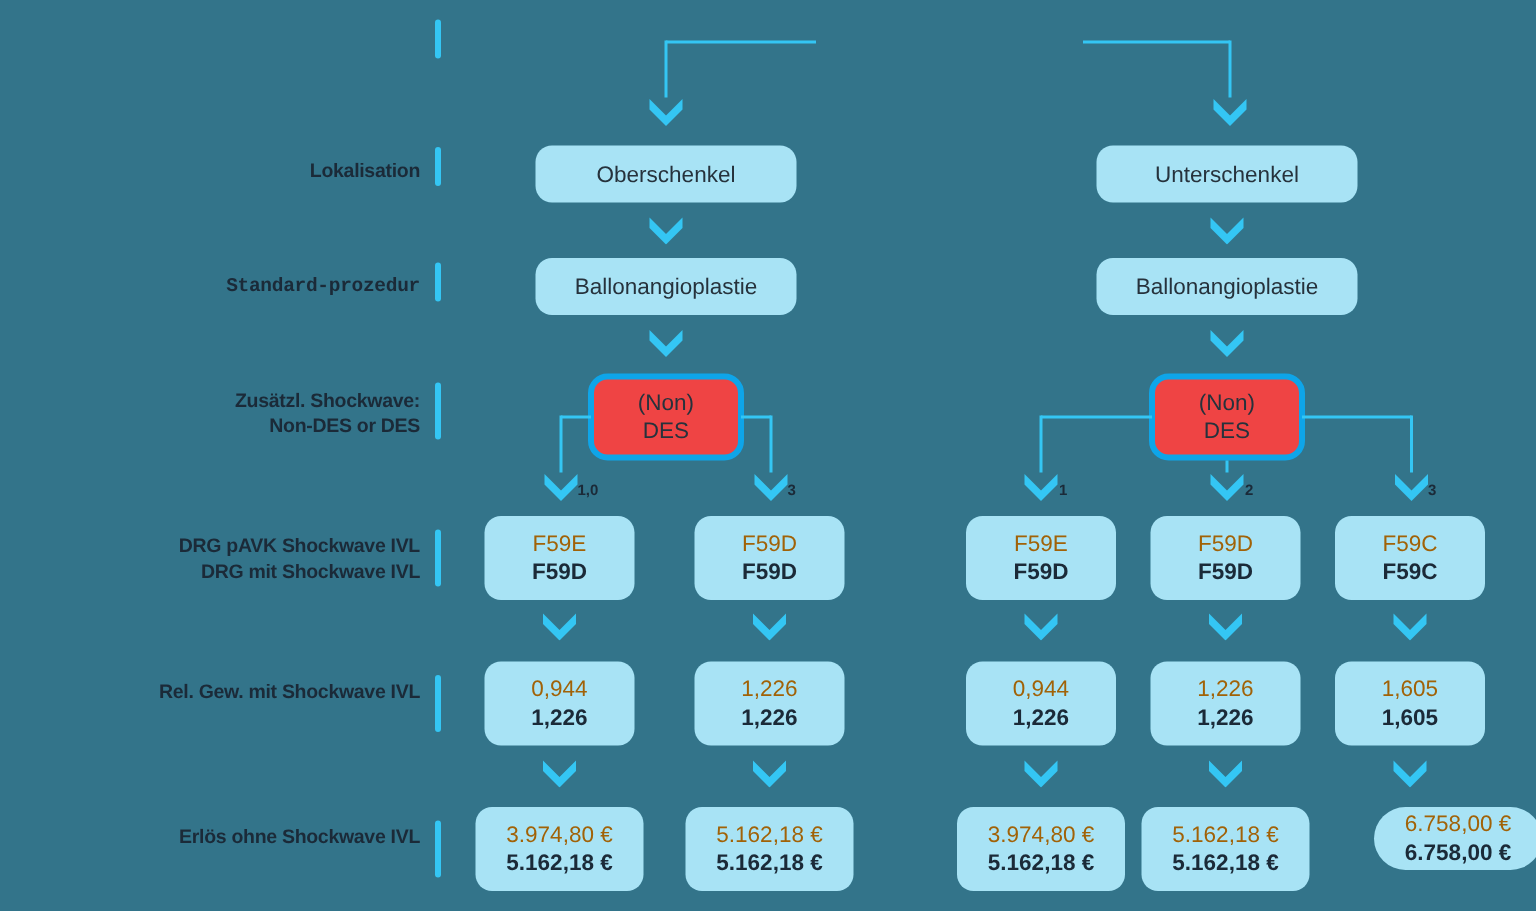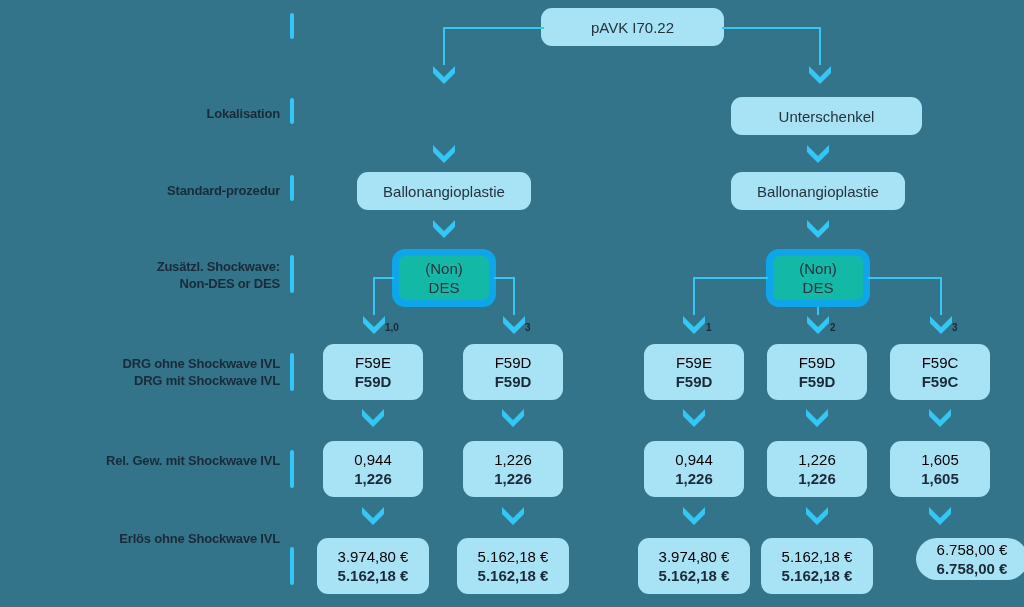--- a/index.html
+++ b/index.html
@@ -41,25 +41,25 @@
     color: #26323c;
     display: flex;
     flex-direction: column;
     align-items: center;
     justify-content: center;
     font-size: 15px;
     line-height: 19px;
     text-align: center;
   }
   .node.white {
-    background: #14b8a6;
-    border: 7px solid #0ea5e9;
+    background: #ef4444;
+    border: 4px solid #0ea5e9;
     border-radius: 13px;
   }
-  .node .top { color: #000000; font-weight: normal; }
+  .node .top { color: #a16207; font-weight: normal; }
   .node .bot { color: #1b2a38; font-weight: bold; }
   .node .plain { color: #26323c; }
 
   
   .vline { position: absolute; width: 2px; background: #34c6f4; }
   .hline { position: absolute; height: 2px; background: #34c6f4; }
 
   .chev {
     position: absolute;
     width: 26px; height: 20px;
@@ -79,68 +79,68 @@
 
 <div id="canvas">
 
   <div class="label-bar" style="top:13px;height:26px;"></div>
 
   <div class="row-label" style="top:105px;">
     <span>Lokalisation</span>
   </div>
   <div class="label-bar" style="top:98px;height:26px;"></div>
 
-  <div class="row-label" style="top:182px;">
+  <div class="row-label" style="top:182px;font-family:Liberation Mono, monospace;">
     <span>Standard-prozedur</span>
   </div>
   <div class="label-bar" style="top:175px;height:26px;"></div>
 
   <div class="row-label" style="top:258px;">
     <span>Zusätzl. Shockwave:</span>
     <span class="l2">Non-DES or DES</span>
   </div>
   <div class="label-bar" style="top:255px;height:38px;"></div>
 
   <div class="row-label" style="top:355px;">
-    <span>DRG ohne Shockwave IVL</span>
+    <span>DRG pAVK Shockwave IVL</span>
     <span class="l2">DRG mit Shockwave IVL</span>
   </div>
   <div class="label-bar" style="top:353px;height:38px;"></div>
 
   <div class="row-label" style="top:452px;">
     <span class="l2">Rel. Gew. mit Shockwave IVL</span>
   </div>
   <div class="label-bar" style="top:450px;height:38px;"></div>
 
-  <div class="row-label" style="top:530px;">
+  <div class="row-label" style="top:549px;">
     <span>Erlös ohne Shockwave IVL</span>
   </div>
   <div class="label-bar" style="top:547px;height:38px;"></div>
 
-  <div class="node" style="left:541px;top:8px;width:183px;height:38px;">
-    <span class="plain">pAVK I70.22</span>
-  </div>
 
   <div class="hline" style="left:444px;top:27px;width:100px;"></div>
   <div class="hline" style="left:722px;top:27px;width:98px;"></div>
   <div class="vline" style="left:443px;top:27px;height:38px;"></div>
   <div class="vline" style="left:819px;top:27px;height:38px;"></div>
 
   <div class="chev" style="left:431px;top:64px;">
     <svg viewBox="0 0 26 20">
         <path d="M2 2 L13 13 L24 2 L24 9 L13 20 L2 9 Z" fill="#34c6f4"></path>
       </svg>
   </div>
   <div class="chev" style="left:807px;top:64px;">
     <svg viewBox="0 0 26 20">
         <path d="M2 2 L13 13 L24 2 L24 9 L13 20 L2 9 Z" fill="#34c6f4"></path>
       </svg>
   </div>
 
-  <div class="node" style="left:731px;top:97px;width:191px;height:38px;align-items:center;">
+  <div class="node" style="left:357px;top:97px;width:174px;height:38px;">
+    <span class="plain">Oberschenkel</span>
+  </div>
+  <div class="node" style="left:731px;top:97px;width:174px;height:38px;align-items:center;">
     <span class="plain">Unterschenkel</span>
   </div>
 
   <div class="chev" style="left:431px;top:143px;">
     <svg viewBox="0 0 26 20">
         <path d="M2 2 L13 13 L24 2 L24 9 L13 20 L2 9 Z" fill="#34c6f4"></path>
       </svg>
   </div>
   <div class="chev" style="left:805px;top:143px;">
     <svg viewBox="0 0 26 20">

